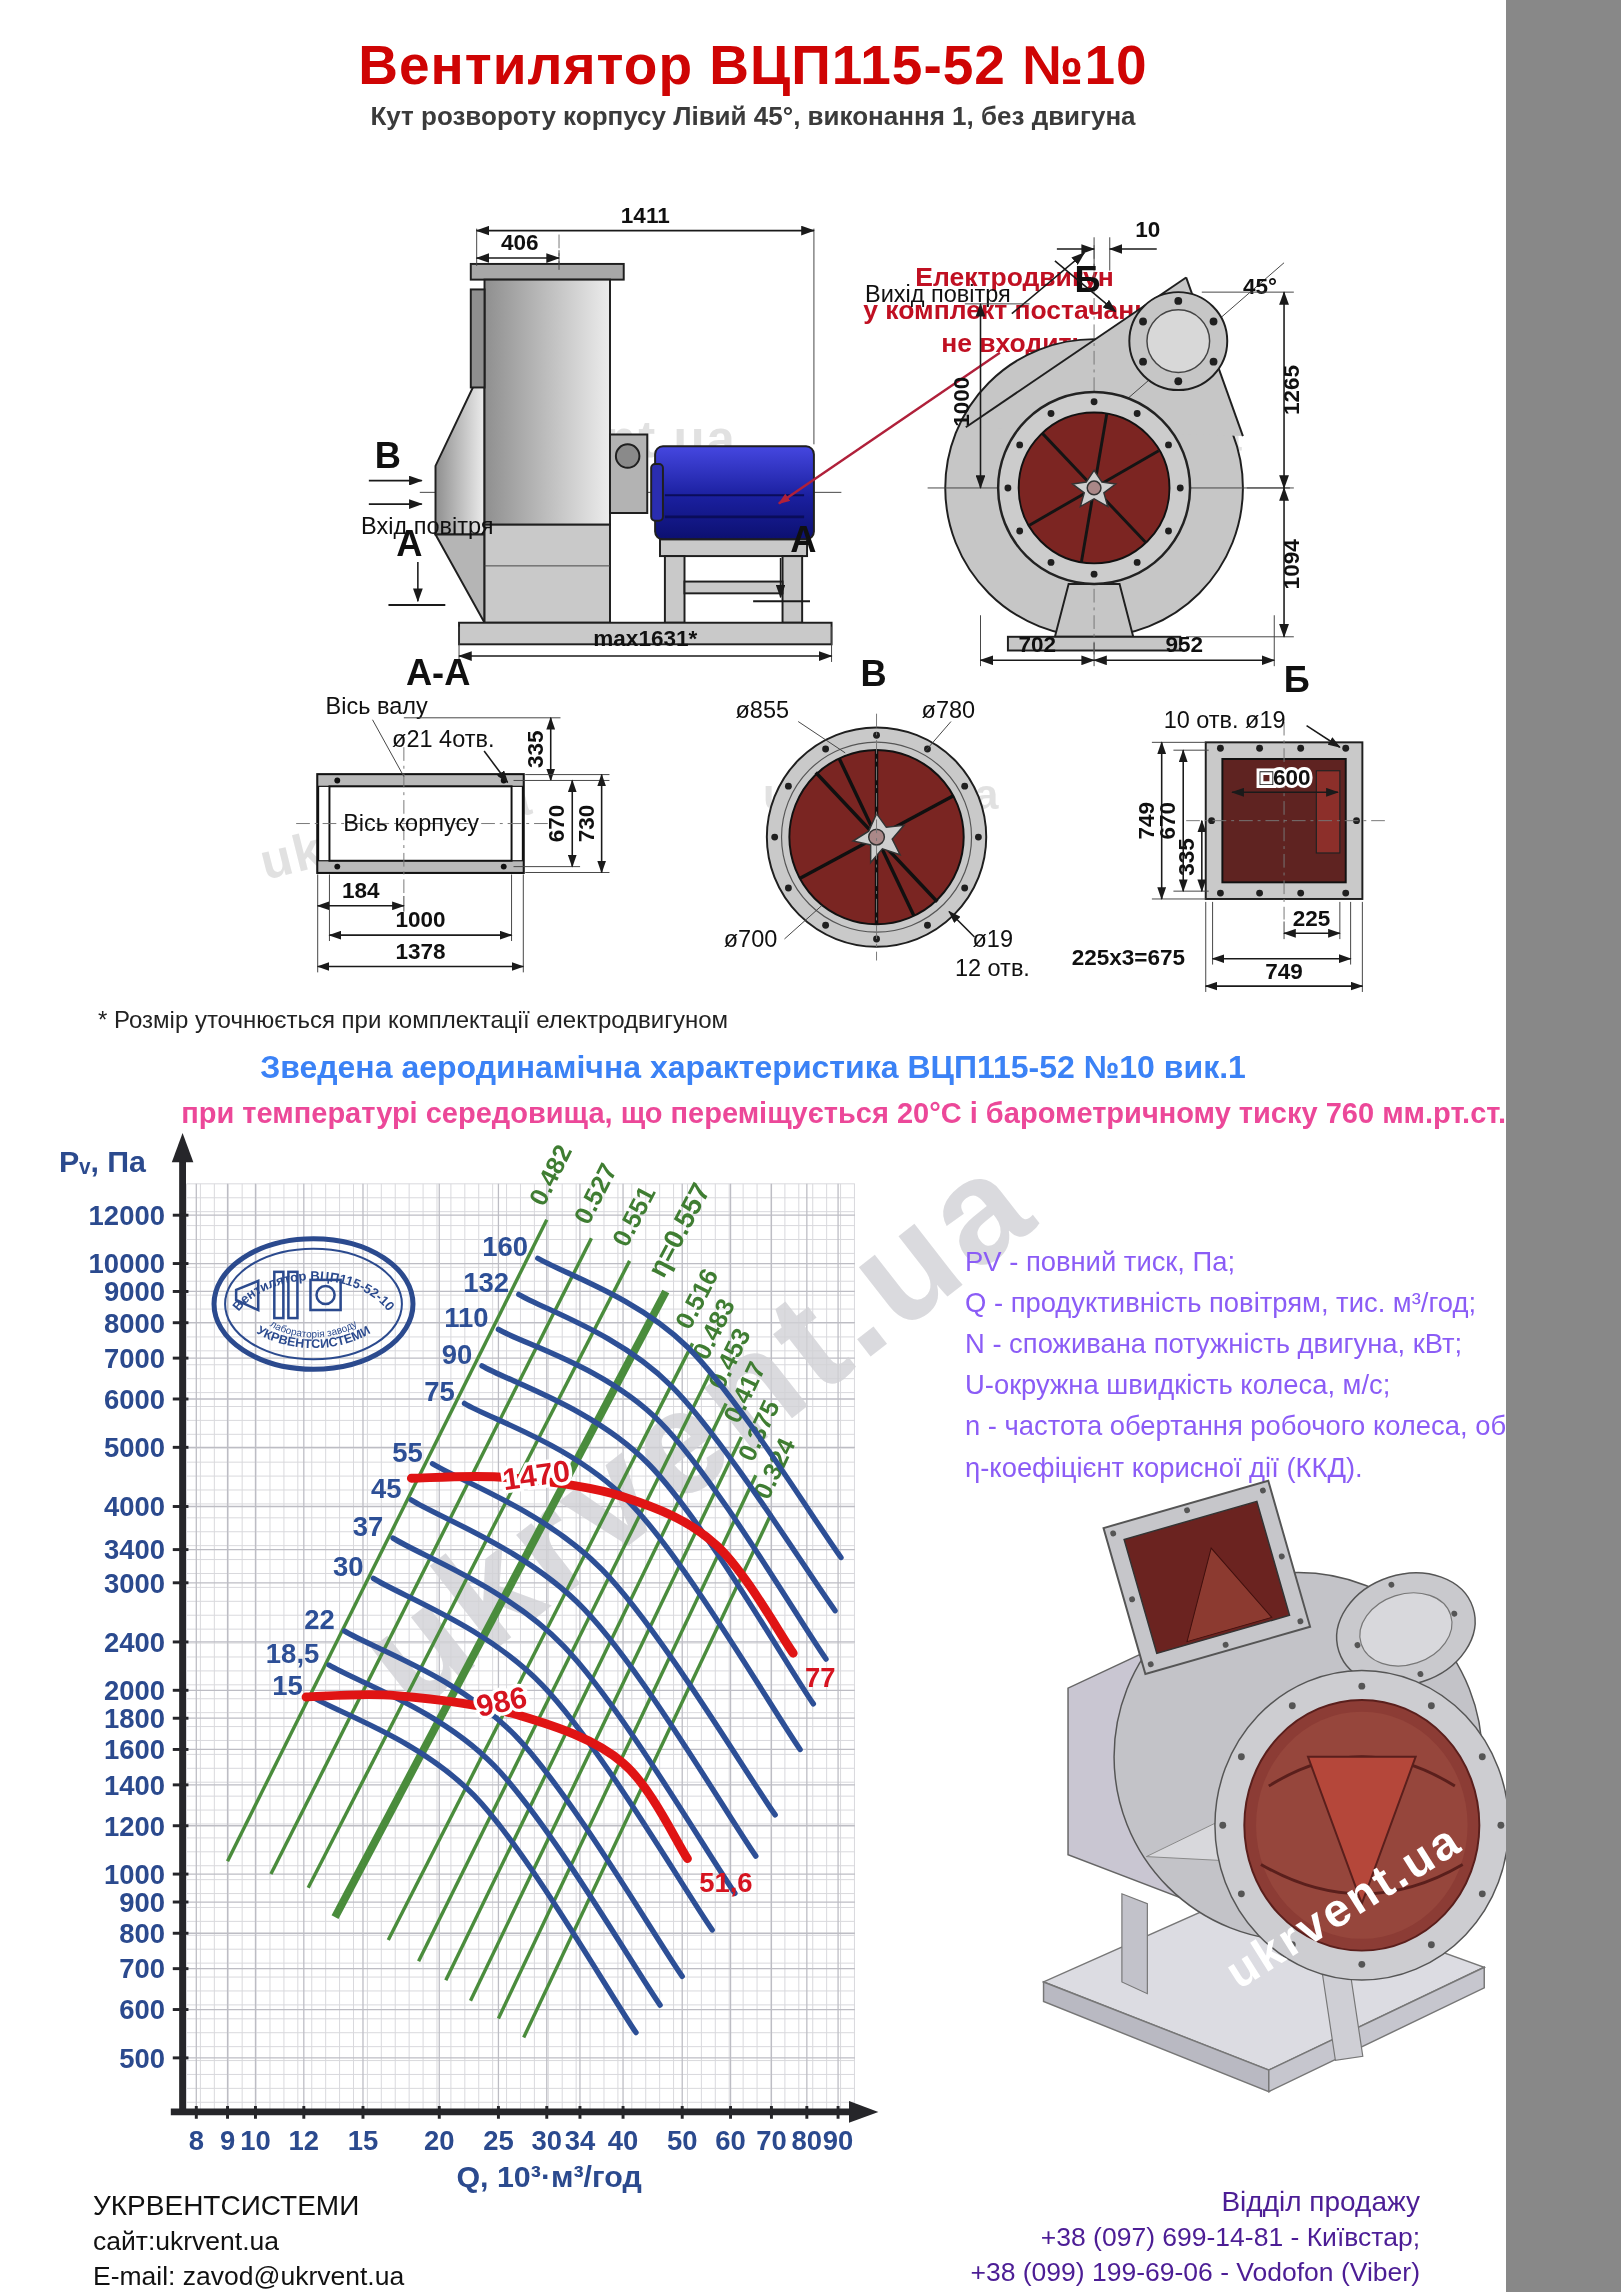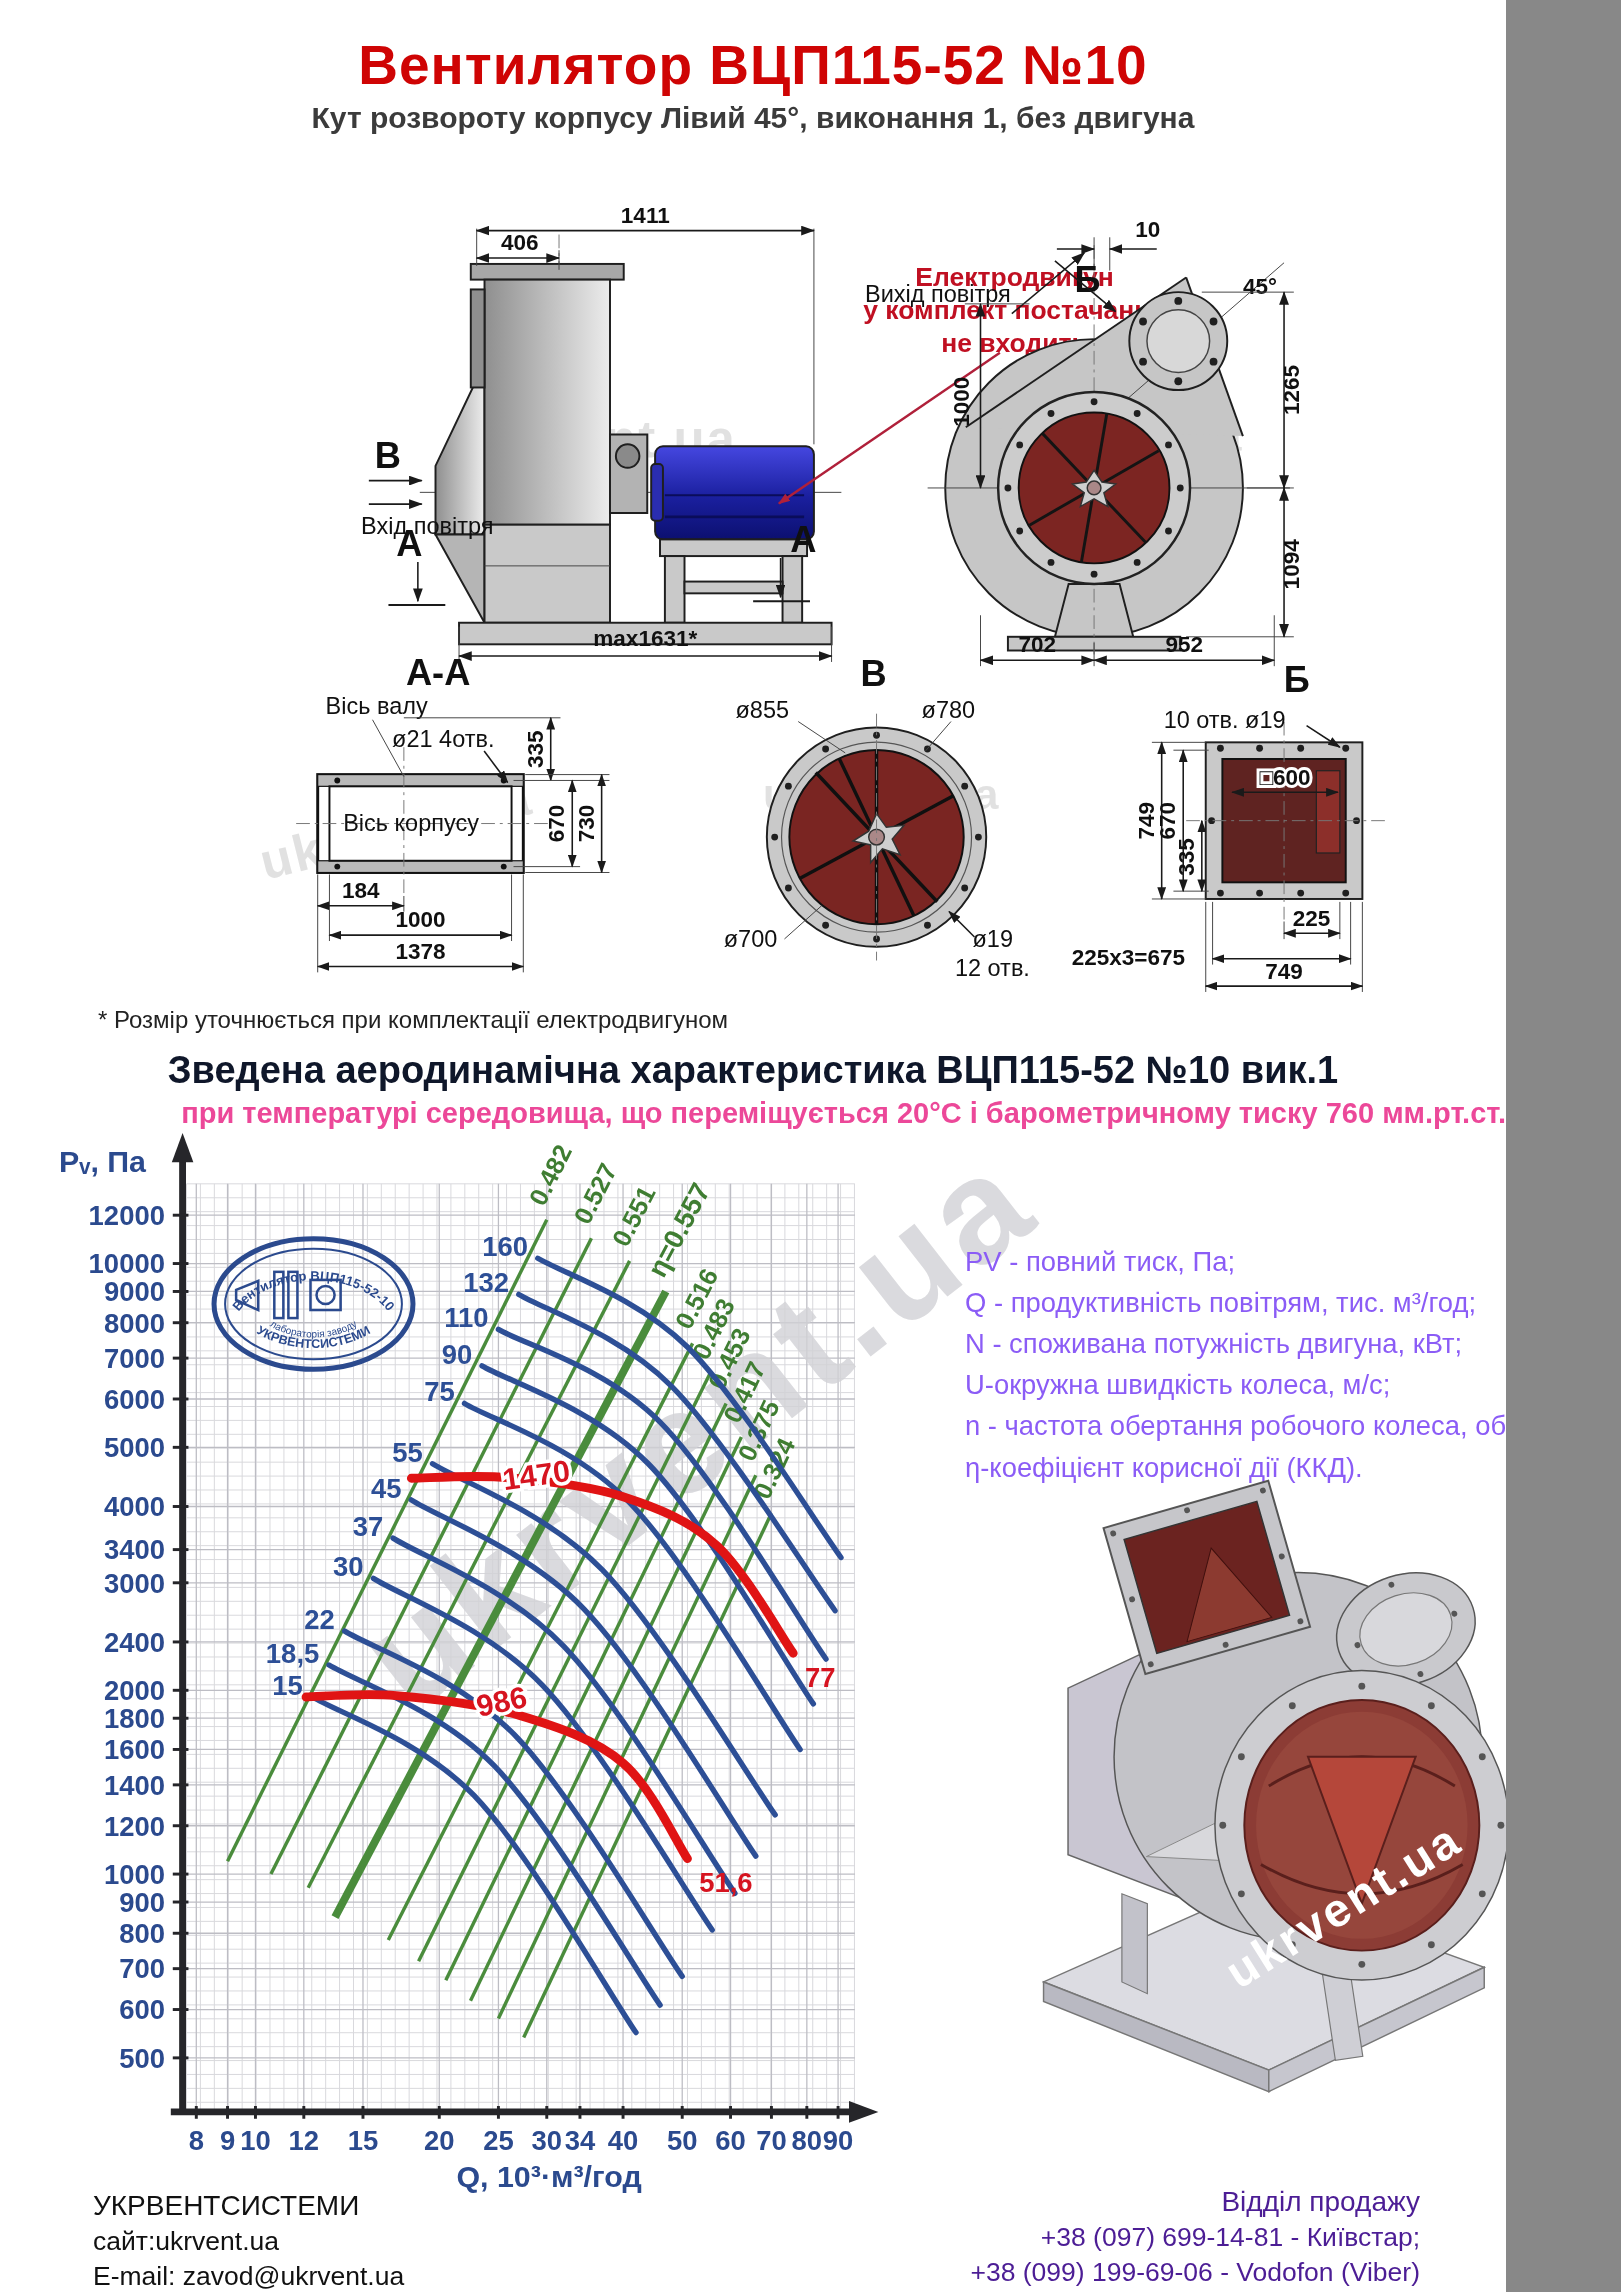--- a/index.html
+++ b/index.html
@@ -1,22 +1,22 @@
 <!DOCTYPE html>
 <html><head>
 <meta charset="utf-8">
 <style>
   html,body{margin:0;padding:0;background:#888;}
   #page{position:relative;width:1506px;height:2293px;background:#ffffff;overflow:hidden;
         font-family:"Liberation Sans","DejaVu Sans",sans-serif;}
   .abs{position:absolute;}
   .title{left:0;top:33px;width:100%;text-align:center;font-size:55px;font-weight:bold;color:#cf0404;letter-spacing:1px;}
-  .subtitle{left:0;top:101px;width:100%;text-align:center;font-size:30px;font-weight:bold;color:#3b3b3b;}
+  .subtitle{left:0;top:101px;width:100%;text-align:center;font-size:26px;font-weight:bold;color:#3b3b3b;}
   .note{left:98px;top:1006px;font-size:24px;color:#222;}
-  .chart-heading{left:0;top:1049px;width:100%;text-align:center;font-size:38px;font-weight:bold;color:#0f172a;}
+  .chart-heading{left:0;top:1049px;width:100%;text-align:center;font-size:32px;font-weight:bold;color:#3b82f6;}
   .chart-conditions{left:0;top:1097px;width:100%;text-align:right;font-size:29px;font-weight:bold;color:#ec4899;}
   .red-note{left:784px;top:261px;width:461px;text-align:center;font-size:26.5px;font-weight:bold;color:#c01022;line-height:1.25;}
   .wm{color:#c9c9c9;opacity:.55;font-weight:bold;font-size:45px;letter-spacing:2px;pointer-events:none;white-space:nowrap;}
   .legend{left:965px;top:1241px;width:608px;font-size:27.4px;color:#8b5cf6;line-height:1.5;}
   .footer-left{left:93px;top:2188px;font-size:26.5px;color:#111;line-height:1.3;}
   .footer-left .co{font-size:28px;}
   .footer-right{right:86px;top:2184px;text-align:right;font-size:26.5px;color:#4c1d95;line-height:1.3;}
   .footer-right .sd{font-size:28px;}
   svg{position:absolute;overflow:visible;}
   svg text{font-family:"Liberation Sans","DejaVu Sans",sans-serif;}

